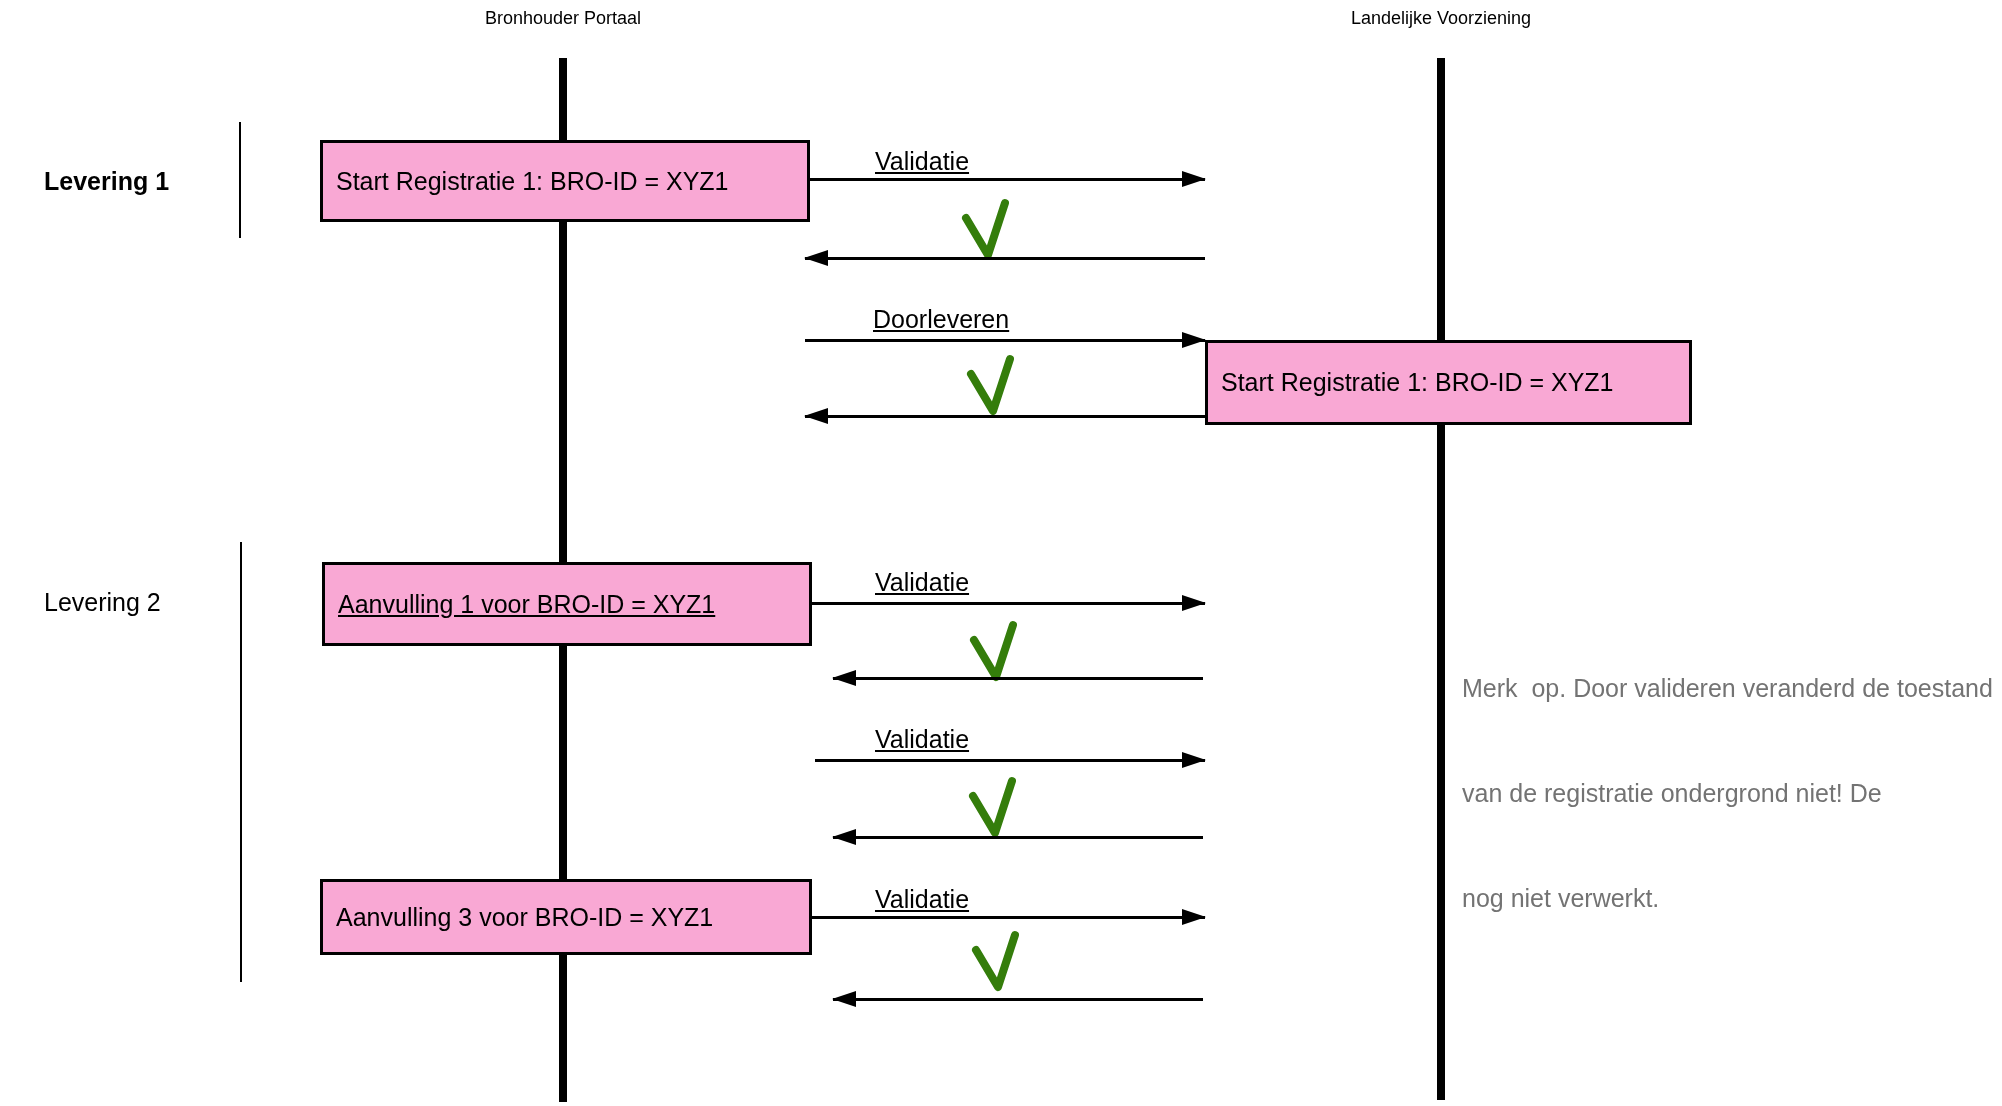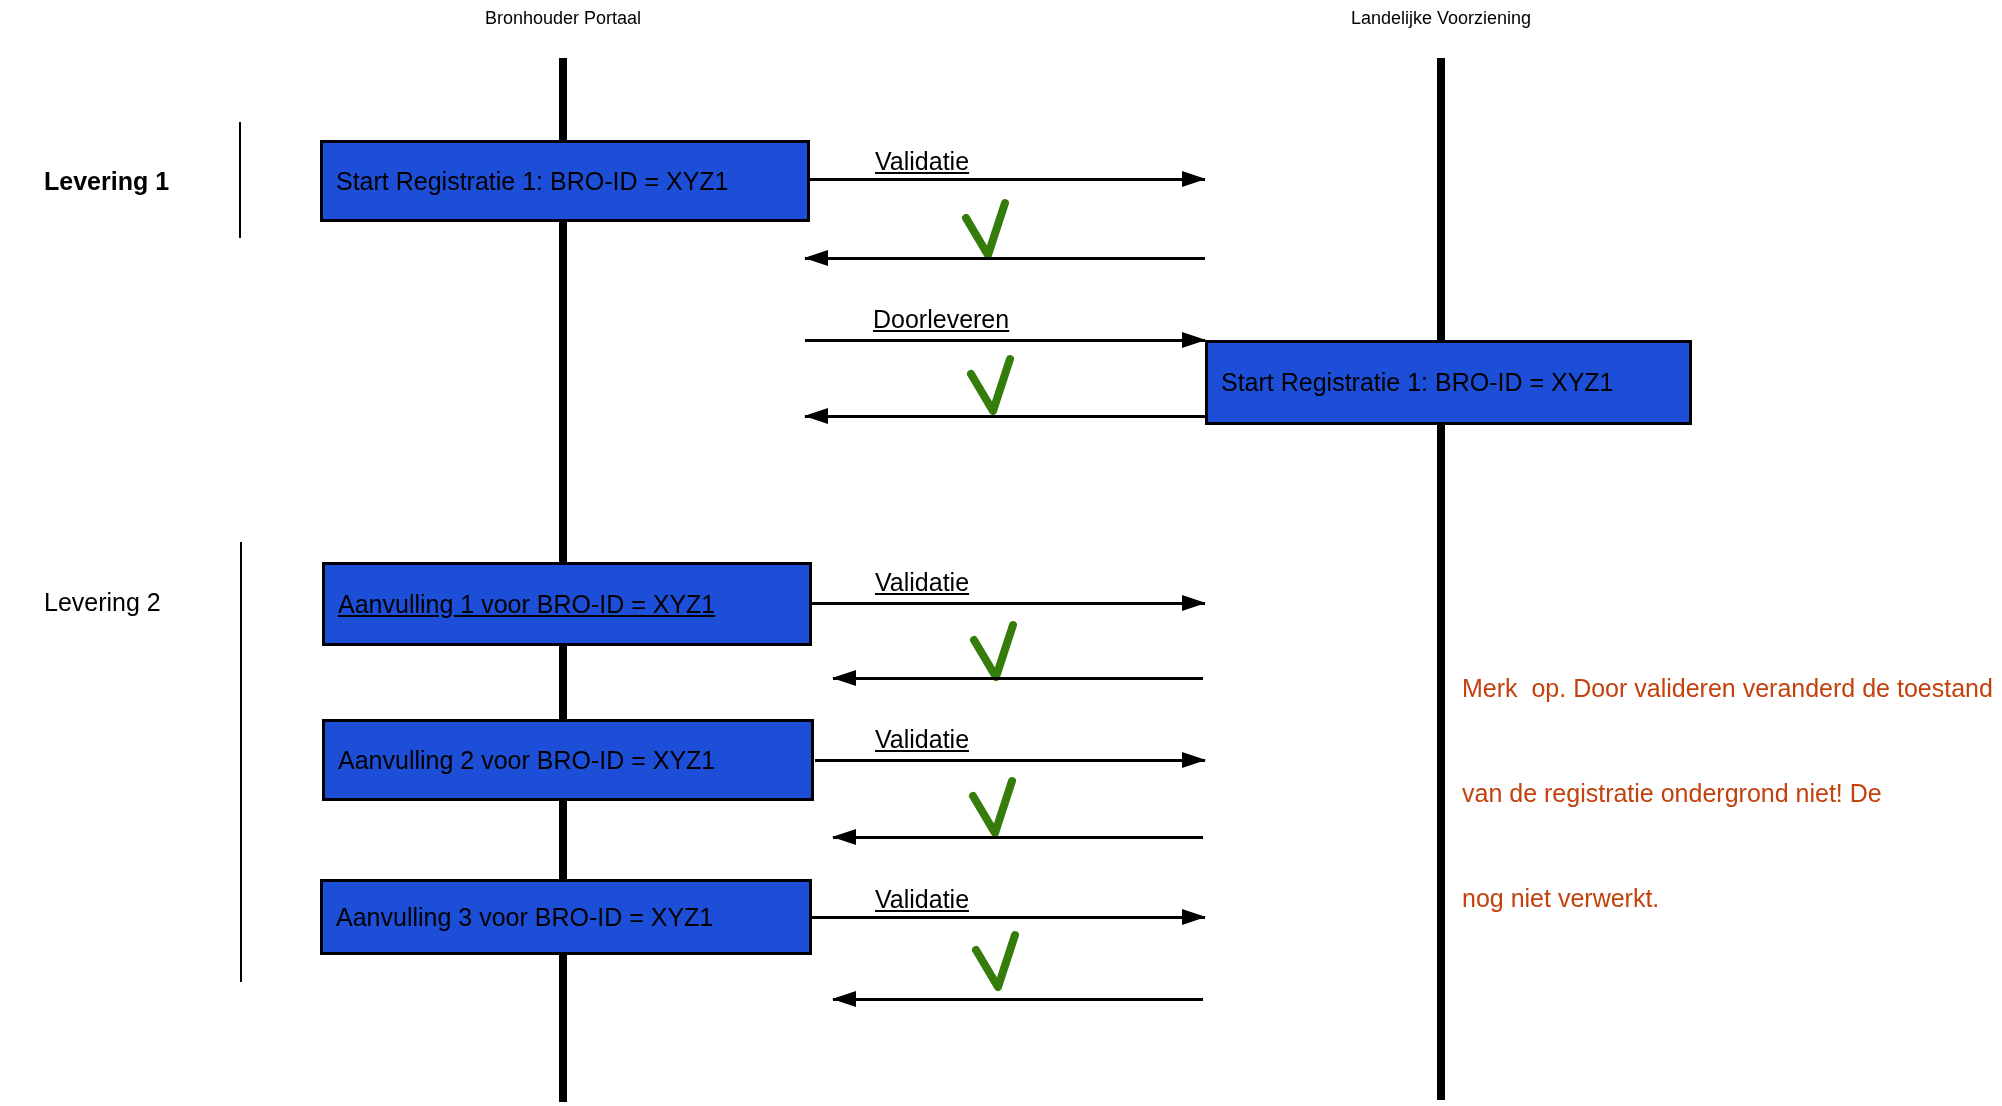--- a/index.html
+++ b/index.html
@@ -31,21 +31,21 @@
     white-space: nowrap;
   }
   .bracket {
     position: absolute;
     width: 2px;
     background: #000000;
   }
   .box {
     position: absolute;
     box-sizing: border-box;
-    background: #1d4ed8;
+    background: #f9a8d4;
     border: 3px solid #000000;
     display: flex;
     align-items: center;
     padding-left: 13px;
     font-size: 25px;
     white-space: nowrap;
     z-index: 2;
   }
   .msg-label {
     position: absolute;
@@ -91,21 +91,21 @@
     stroke-width: 8;
     stroke-linecap: round;
     stroke-linejoin: round;
   }
   .note {
     position: absolute;
     left: 1462px;
     top: 601px;
     font-size: 25px;
     line-height: 35px;
-    color: #c2410c;
+    color: #737373;
     white-space: pre;
     z-index: 3;
   }
 </style>
 </head>
 <body>
 
 <div class="canvas">
 
   <div class="lane-title" style="left:433px; top:8px;">Bronhouder Portaal</div>
@@ -119,21 +119,20 @@
 
   <div class="group-label" style="left:44px; top:588px;">Levering 2</div>
   <div class="bracket" style="left:240px; top:542px; height:440px;"></div>
 
   <div class="box" style="left:320px; top:140px; width:490px; height:82px;">Start Registratie 1: BRO-ID = XYZ1</div>
 
   <div class="box" style="left:1205px; top:340px; width:487px; height:85px;">Start Registratie 1: BRO-ID = XYZ1</div>
 
   <div class="box" style="left:322px; top:562px; width:490px; height:84px;text-decoration:underline;">Aanvulling 1 voor BRO-ID = XYZ1</div>
 
-  <div class="box" style="left:322px; top:719px; width:492px; height:82px;">Aanvulling 2 voor BRO-ID = XYZ1</div>
 
   <div class="box" style="left:320px; top:879px; width:492px; height:76px;">Aanvulling 3 voor BRO-ID = XYZ1</div>
 
   <div class="msg-label" style="left:875px; top:147px;">Validatie</div>
   <div class="arrow right" style="left:810px; top:178px; width:395px;"></div>
   <svg class="check" style="left:961px; top:198px;" width="48" height="62" viewBox="0 0 48 62">
     <polyline points="5,20 27,57 44,5"></polyline>
   </svg>
   <div class="arrow left" style="left:805px; top:257px; width:400px;"></div>
 

